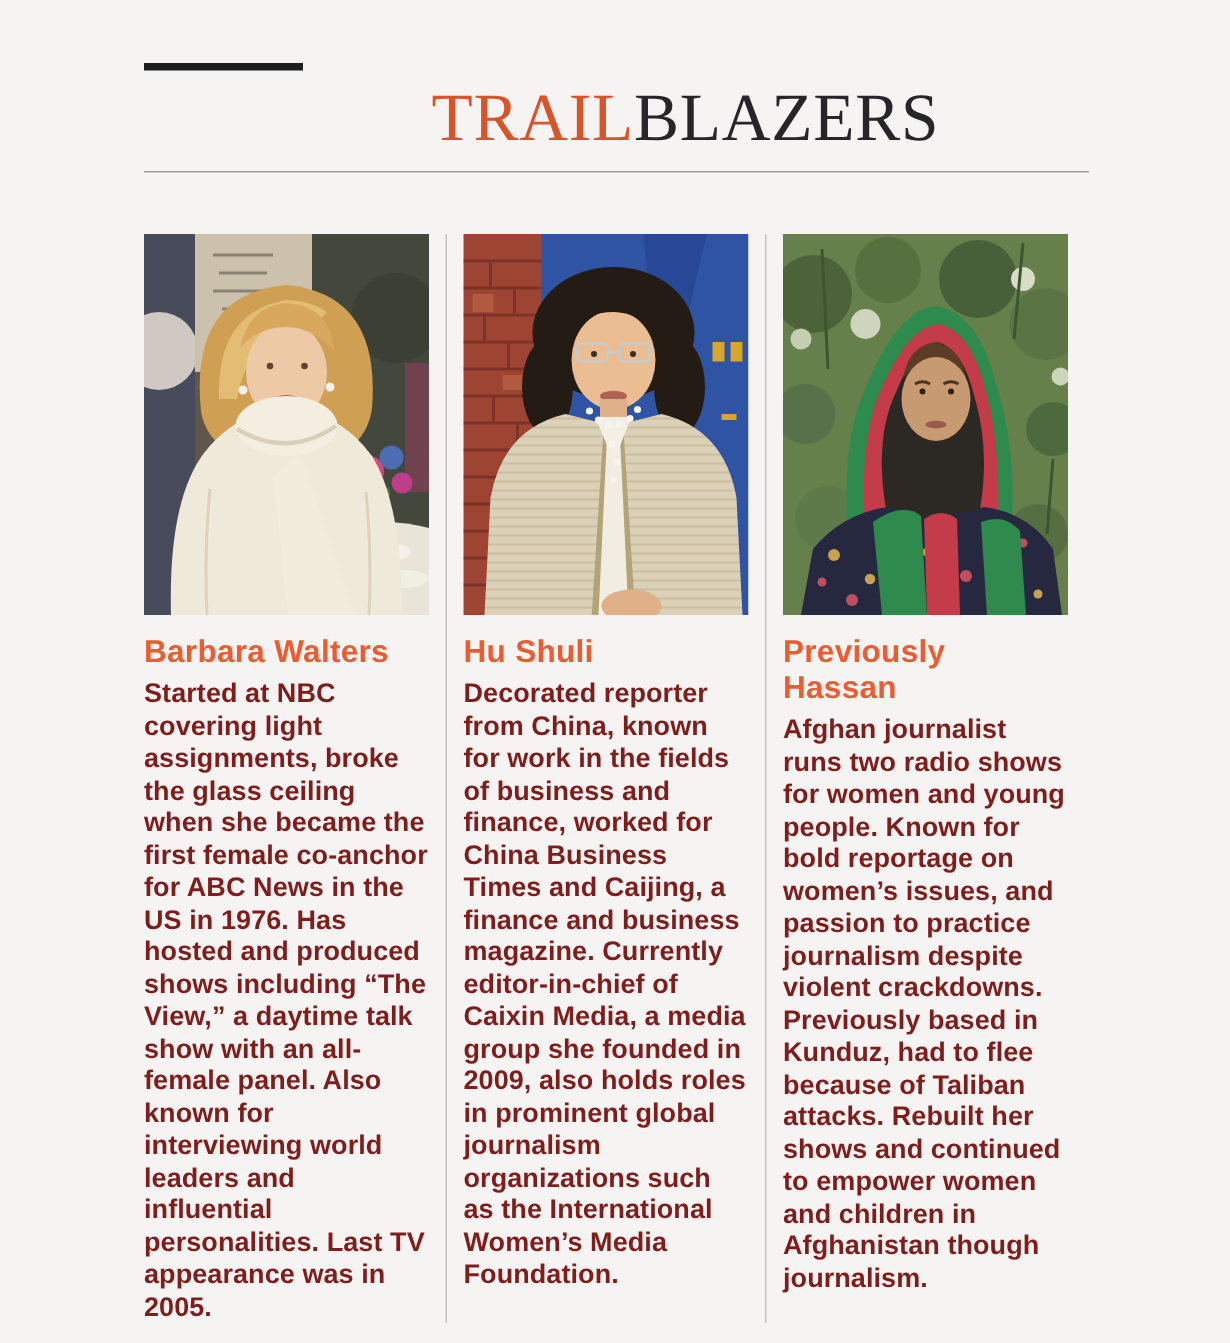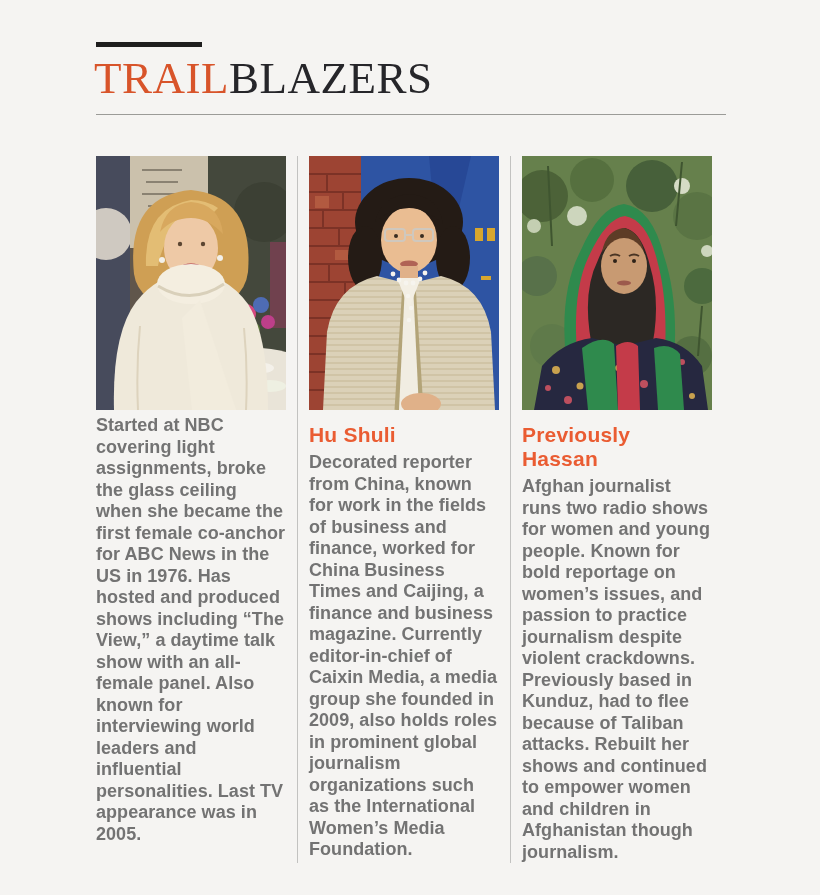--- a/index.html
+++ b/index.html
@@ -6,39 +6,39 @@
   .page {
     position:relative; width:820px; height:895px; box-sizing:border-box;
     padding:42px 0 0 96px; overflow:hidden;
     background:#f5f4f2;
     font-family:"Liberation Sans", sans-serif;
   }
   .topbar { width:106px; height:5px; background:#1e1e1e; }
   h1.title {
     margin:9px 0 0 -2px;
     font-family:"Liberation Serif", serif; font-weight:400;
-    font-size:45px; line-height:1; letter-spacing:0.5px; color:#26262a;
+    font-size:45px; line-height:1; letter-spacing:0.5px; color:#26262a;text-align:center;
   }
   h1.title .accent { color:#d8542a; }
   .rule { width:630px; border-top:1px solid #9b9b98; margin-top:13px; }
   .cards {
     margin-top:41px;
     display:grid;
     grid-template-columns:190px 1px 190px 1px 190px;
     column-gap:11px;
   }
   .divider { width:1px; background:#c2c2c0; }
   .card { width:190px; }
   .photo { display:block; width:190px; height:254px; }
   .name {
     margin:13px 0 0 0; color:#ea5c32;
     font-size:21px; line-height:24px; font-weight:700; letter-spacing:0.2px;
   }
   .bio {
-    margin:5px 0 0 0; color:#737373;
+    margin:5px 0 0 0; color:#7f1d1d;
     font-size:18px; line-height:21.5px; font-weight:700; letter-spacing:0.05px;
   }
 </style>
 </head>
 <body>
 
 <div class="page">
 
   <header>
     <div class="topbar"></div>
@@ -78,20 +78,21 @@
         <circle cx="107" cy="88" r="2.2" fill="#5c4632"></circle>
         <ellipse cx="95" cy="111" rx="10" ry="3.5" fill="#a8293d"></ellipse>
         <circle cx="66" cy="104" r="3" fill="#f2f0ea"></circle>
         <circle cx="124" cy="102" r="3" fill="#f2f0ea"></circle>
         <path d="M18,254 Q16,178 40,146 Q62,118 95,116 Q130,118 152,148 Q172,180 172,254 Z" fill="#efe9da"></path>
         <ellipse cx="95" cy="128" rx="34" ry="20" fill="#f4eee0"></ellipse>
         <path d="M62,130 Q95,150 128,128" stroke="#d9d0ba" fill="none" stroke-width="3"></path>
         <path d="M104,144 L140,254 L96,254 L86,162 Z" fill="#f2ecdd"></path>
         <path d="M44,170 Q40,210 42,254 M148,172 Q152,212 150,254" stroke="#ddd3bd" fill="none" stroke-width="2"></path>
       </svg>
+      <h2 class="name">Barbara Walters</h2>
       <p class="bio">Started at NBC covering light assignments, broke the glass ceiling when she became the first female co-anchor for ABC News in the US in 1976. Has hosted and produced shows including “The View,” a daytime talk show with an all-female panel. Also known for interviewing world leaders and influential personalities. Last TV appearance was in 2005.</p>
     </article>
 
     <div class="divider"></div>
 
     <article class="card">
       <svg class="photo" viewBox="0 0 190 254" aria-hidden="true">
         <defs>
           <pattern id="tweed" width="6" height="6" patternUnits="userSpaceOnUse">
             <rect width="6" height="6" fill="#dbd1b8"></rect>

